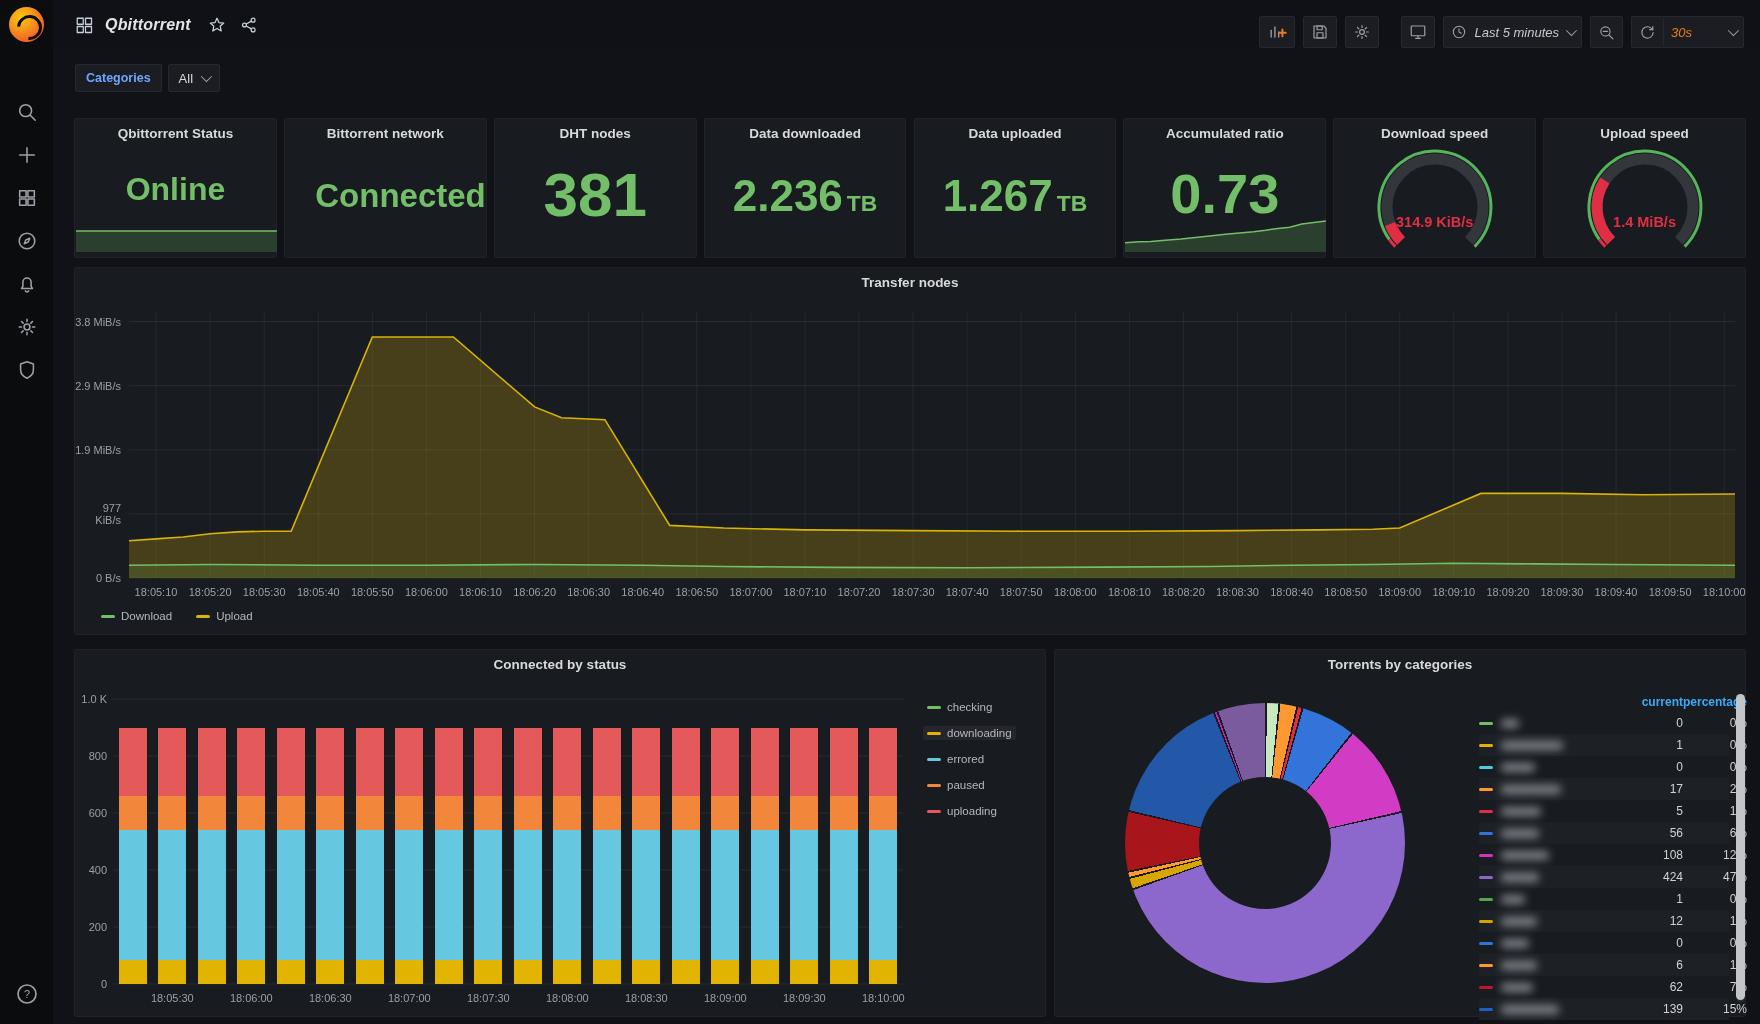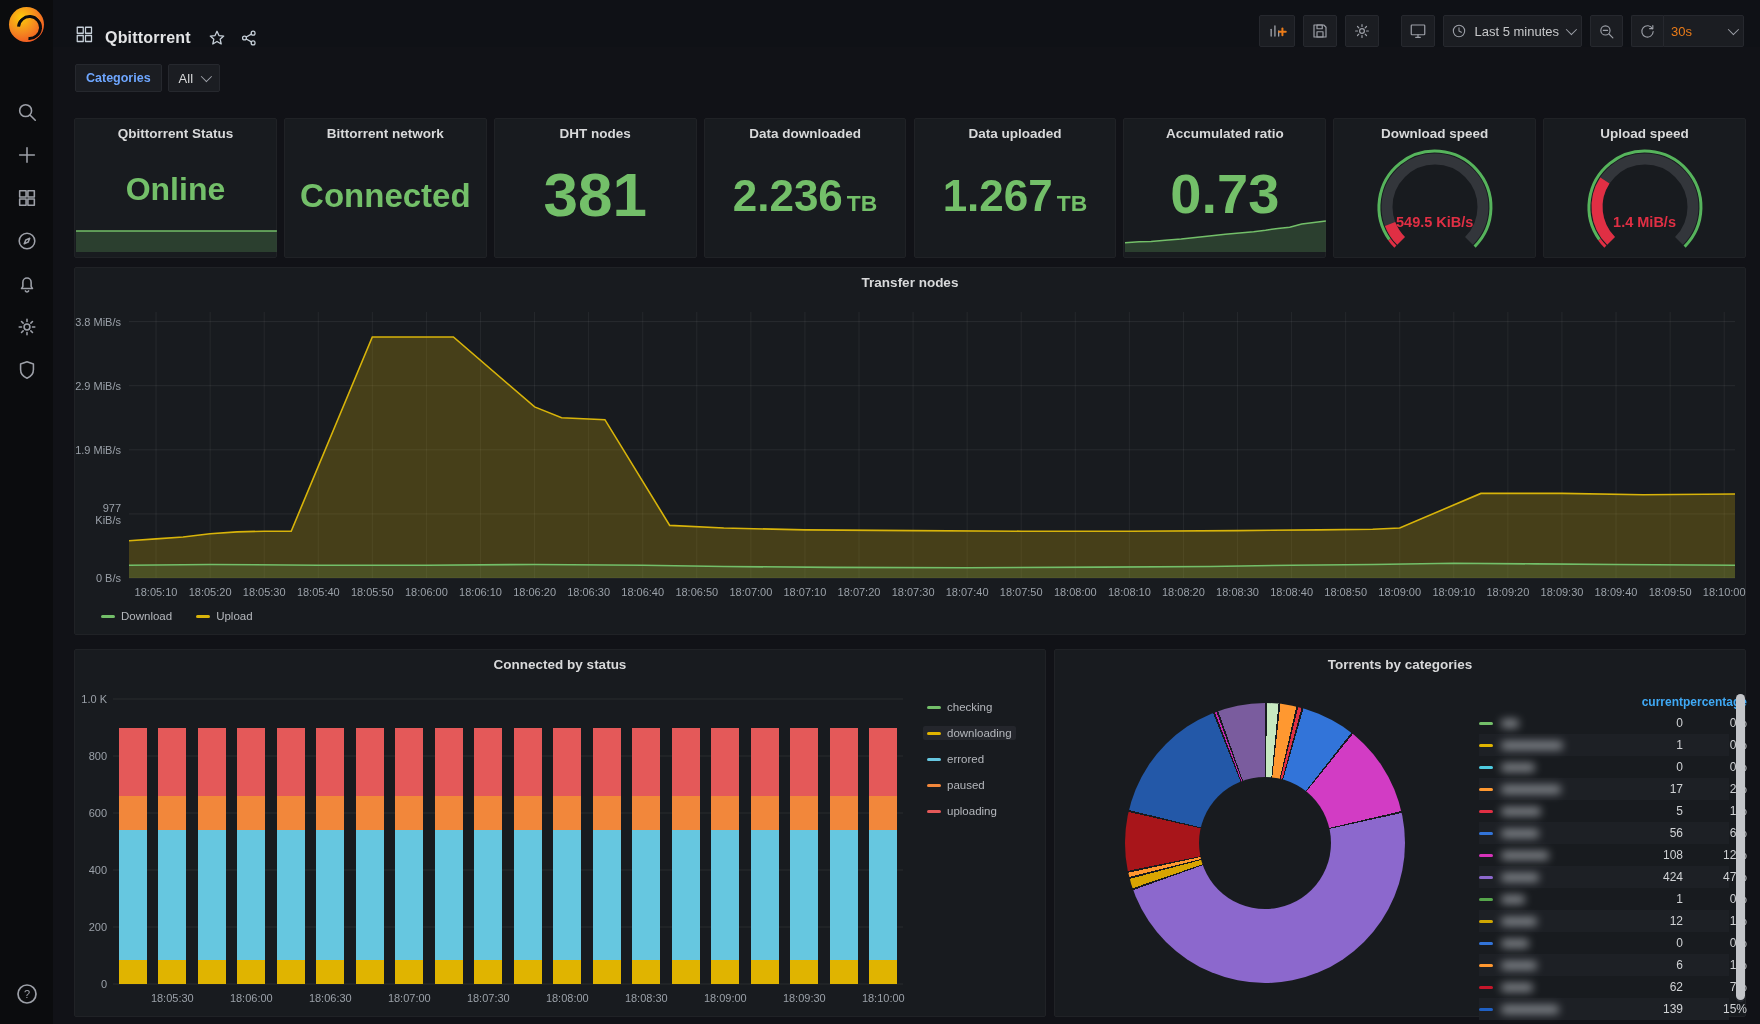--- a/index.html
+++ b/index.html
@@ -13,21 +13,21 @@
     background:radial-gradient(circle at 35% 30%, #fbca0a 0%, #f58a1f 45%, #ef3824 100%); }
   .logo::after{ content:""; position:absolute; left:8px; top:8px; width:19px; height:19px; border-radius:50%;
     border:3.5px solid #0b0c0e; border-left-color:transparent; transform:rotate(-40deg);}
   .side-icons { position:absolute; top:100px; left:0; width:53px; display:flex; flex-direction:column; align-items:center; gap:19px; }
   .sicon { width:24px; height:24px; display:flex; align-items:center; justify-content:center; cursor:pointer; }
   .sicon svg { stroke:#9da0a8; fill:none; stroke-width:1.7; stroke-linecap:round; stroke-linejoin:round; }
   .side-bottom { position:absolute; bottom:18px; left:0; width:53px; display:flex; justify-content:center; }
 
   
   #header { position:absolute; left:53px; top:0; width:1707px; height:47px; background:#0f1116;
-    display:flex; align-items:flex-end; padding:4px 16px 0 22px; }
+    display:flex; align-items:flex-start; padding:16px 16px 0 22px;font-style:italic; }
   .hicon svg { stroke:#c7d0d9; fill:none; stroke-width:1.7; stroke-linecap:round; stroke-linejoin:round; }
   #dash-title { font-size:16px; font-weight:bold; color:#e3e4e6; margin:0 10px 0 12px; letter-spacing:.2px; }
   .titlebtn { margin:0 7px; cursor:pointer; display:flex; align-items:center; }
   .toolbar { margin-left:auto; display:flex; align-items:center; gap:8px; }
   .tbtn { height:32px; min-width:32px; background:#1b1d22; border:1px solid #26282e; border-radius:2px;
     display:flex; align-items:center; justify-content:center; padding:0 7px; cursor:pointer; gap:7px; }
   .tbtn svg { stroke:#9da0a8; fill:none; stroke-width:1.6; stroke-linecap:round; stroke-linejoin:round; }
   .tbtn .lbl { font-size:13px; color:#c7c8ca; white-space:nowrap; }
   .orange { color:#eb7b18 !important; }
   .chev { width:8px; height:8px; border-right:1.6px solid #9da0a8; border-bottom:1.6px solid #9da0a8;
@@ -561,21 +561,21 @@
 <div class="panel" style="left: 74px; top: 118px; width: 202.9px; height: 140px;">
       <div class="ptitle">Qbittorrent Status</div>
       <div class="statval" style="font-size: 32px; top: 52px;"><span>Online</span></div>
       <div class="spark"><svg width="200.875" height="24">
           <path d="M0 24 L0.0 3.0 L200.9 3.0 L200.875 24 Z" fill="rgba(115,191,105,0.22)"></path>
           <path d="M0.0 3.0 L200.9 3.0 " fill="none" stroke="#73bf69" stroke-width="1.5"></path>
         </svg></div>
     </div>
     <div class="panel" style="left: 283.9px; top: 118px; width: 202.9px; height: 140px;">
       <div class="ptitle">Bittorrent network</div>
-      <div class="statval" style="font-size: 33px; top: 58px;"><span>Connected</span></div>
+      <div class="statval" style="font-size: 33px; top: 58px; text-align: right;"><span>Connected</span></div>
     </div>
     <div class="panel" style="left: 493.8px; top: 118px; width: 202.9px; height: 140px;">
       <div class="ptitle">DHT nodes</div>
       <div class="statval" style="font-size: 62px; top: 40px;"><span>381</span></div>
     </div>
     <div class="panel" style="left: 703.6px; top: 118px; width: 202.9px; height: 140px;">
       <div class="ptitle">Data downloaded</div>
       <div class="statval" style="font-size: 44px; top: 52px;"><span>2.236</span><span class="unit">TB</span></div>
     </div>
     <div class="panel" style="left: 913.5px; top: 118px; width: 202.9px; height: 140px;">
@@ -593,21 +593,21 @@
     <div class="panel" style="left: 1333.3px; top: 118px; width: 202.9px; height: 140px;">
       <div class="ptitle">Download speed</div>
       <div class="gaugewrap">
         <svg width="150" height="112" viewBox="0 0 150 112">
           <path d="M41.1 95.9 A48 48 0 1 1 108.9 95.9" fill="none" stroke="#33363b" stroke-width="11"></path>
           <path d="M41.1 95.9 A48 48 0 0 1 30.1 79.0" fill="none" stroke="#e02f44" stroke-width="11"></path>
           <path d="M29.4 94.6 A56 56 0 1 1 114.6 101.6" fill="none" stroke="#56b45c" stroke-width="3"></path>
           <path d="M35.4 101.6 A56 56 0 0 1 29.4 94.6" fill="none" stroke="#e02f44" stroke-width="3"></path>
         </svg>
       </div>
-      <div class="gtext">549.5 KiB/s</div>
+      <div class="gtext">314.9 KiB/s</div>
     </div>
     <div class="panel" style="left: 1543.1px; top: 118px; width: 202.9px; height: 140px;">
       <div class="ptitle">Upload speed</div>
       <div class="gaugewrap">
         <svg width="150" height="112" viewBox="0 0 150 112">
           <path d="M41.1 95.9 A48 48 0 1 1 108.9 95.9" fill="none" stroke="#33363b" stroke-width="11"></path>
           <path d="M41.1 95.9 A48 48 0 0 1 34.9 35.6" fill="none" stroke="#e02f44" stroke-width="11"></path>
           <path d="M29.4 94.6 A56 56 0 1 1 114.6 101.6" fill="none" stroke="#56b45c" stroke-width="3"></path>
           <path d="M35.4 101.6 A56 56 0 0 1 29.4 94.6" fill="none" stroke="#e02f44" stroke-width="3"></path>
         </svg>

